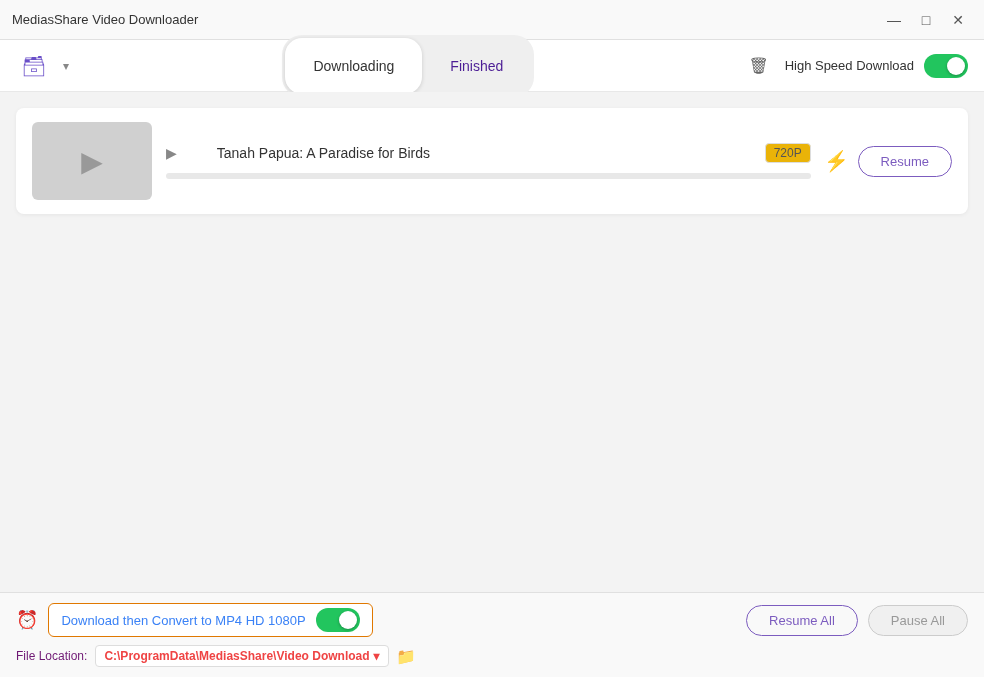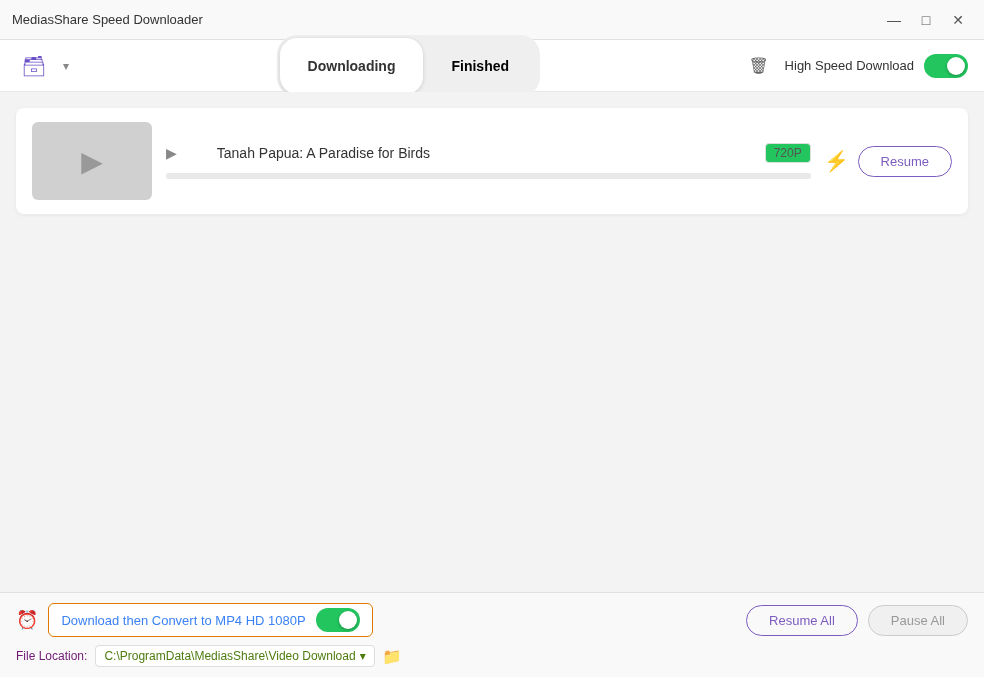--- a/index.html
+++ b/index.html
@@ -106,33 +106,33 @@
       padding: 3px;
       gap: 0;
     }
 
     .tab {
       padding: 20px 28px;
       border-radius: 17px;
       border: none;
       cursor: pointer;
       font-size: 14px;
-      font-weight: 700;
+      font-weight: 400;
       transition: background 0.2s;
     }
 
     .tab.active {
       background: #ffffff;
       color: #333;
       box-shadow: 0 1px 4px rgba(0,0,0,0.15);
     }
 
     .tab.inactive {
       background: transparent;
-      color: #000000;
+      color: #4c1d95;
     }
 
     
     .toolbar-right {
       display: flex;
       align-items: center;
       gap: 10px;
     }
 
     .trash-btn {
@@ -250,21 +250,21 @@
     }
 
     .download-title {
       font-size: 14px;
       color: #333;
       font-weight: 400;
       margin-left: 32px;
     }
 
     .quality-badge {
-      background: #22c55e;
+      background: #eab308;
       border: 1px solid #ddd;
       border-radius: 4px;
       padding: 2px 8px;
       font-size: 12px;
       color: #555;
       flex-shrink: 0;
     }
 
     .progress-row {
       display: flex;
@@ -394,40 +394,41 @@
     .file-location-label {
       font-size: 12px;
       color: #701a75;
     }
 
     .file-path-select {
       border: 1px solid #ddd;
       border-radius: 4px;
       padding: 3px 8px;
       font-size: 12px;
-      color: #4d7c0f;
+      color: #ef4444;
       background: white;
       cursor: pointer;
       display: flex;
       align-items: center;
       gap: 4px;
+      font-weight: bold;
     }
 
     .folder-icon {
       font-size: 16px;
       color: #f0b429;
       cursor: pointer;
     }
   </style>
 </head>
 <body>
 
 <div class="title-bar">
   <div class="title-bar-left">
-    <span class="title-bar-title">MediasShare Speed Downloader</span>
+    <span class="title-bar-title">MediasShare Video Downloader</span>
   </div>
   <div class="title-bar-controls">
     <button class="title-bar-btn">—</button>
     <button class="title-bar-btn">□</button>
     <button class="title-bar-btn close">✕</button>
   </div>
 </div>
 
 <div class="toolbar">
   <div class="toolbar-left">

